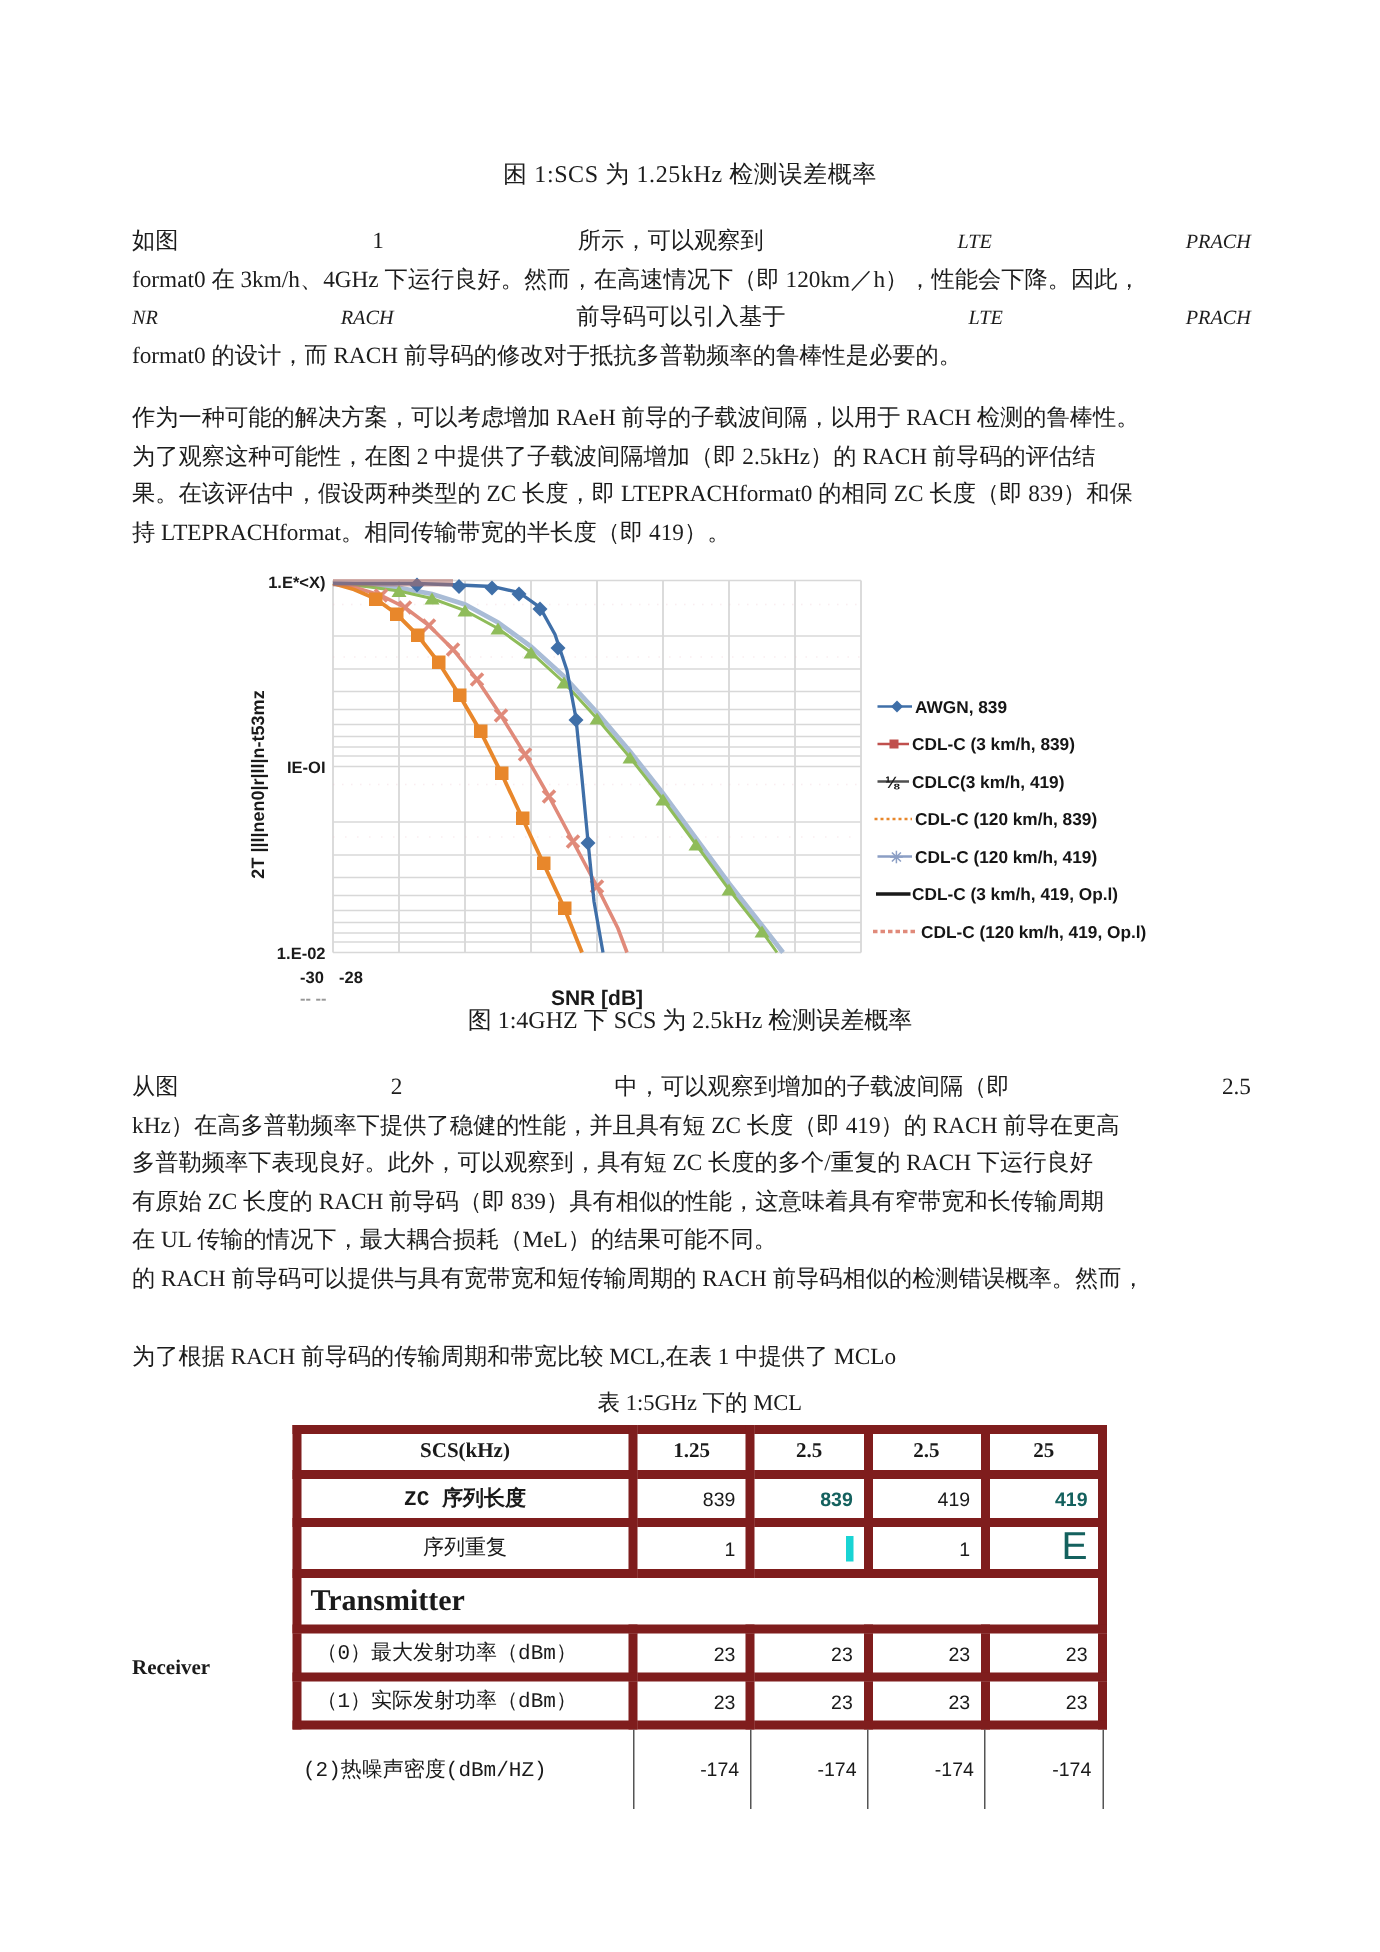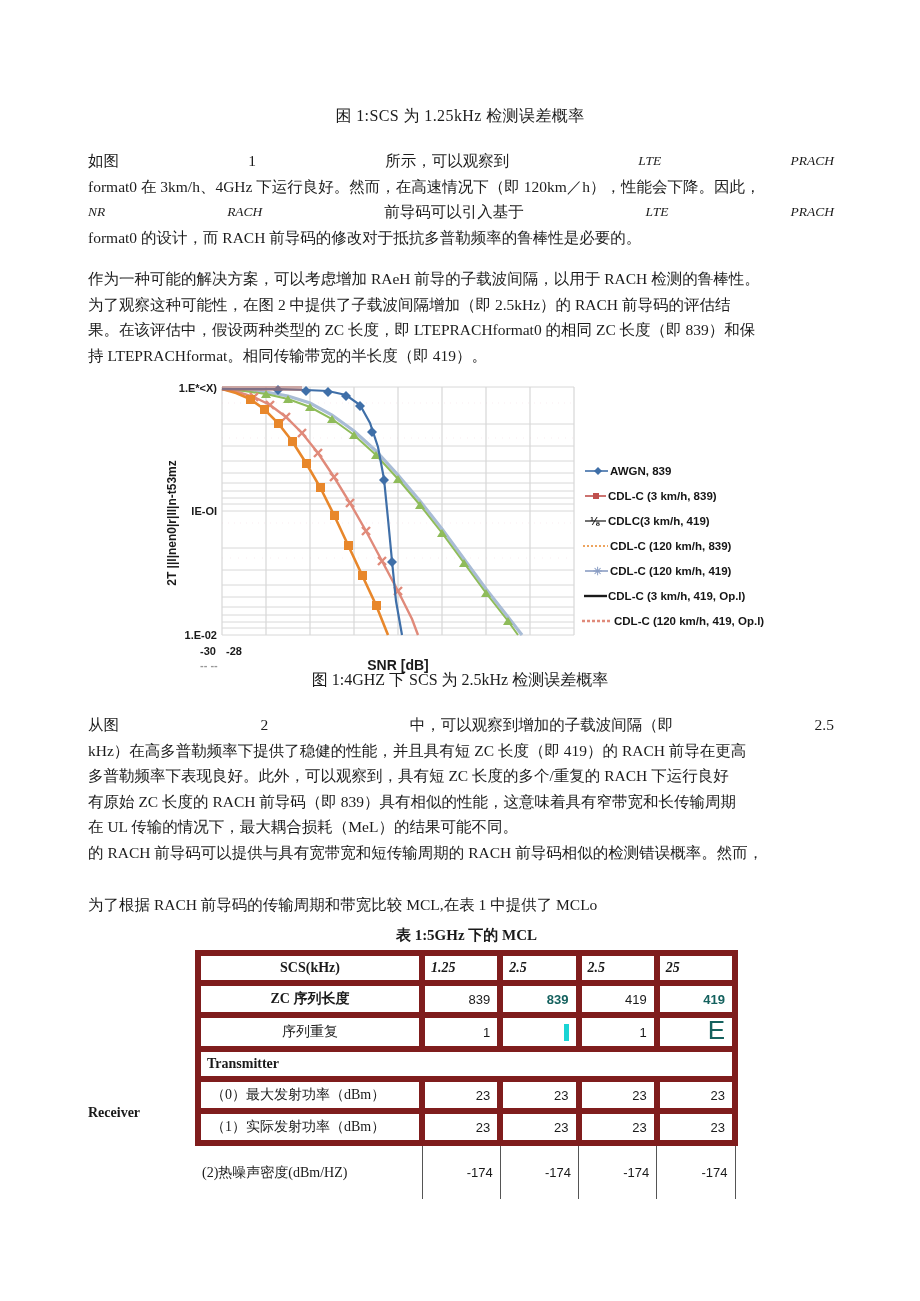--- a/index.html
+++ b/index.html
@@ -73,21 +73,21 @@
     color: #1c1c1c;
   }
 
   
   .tbl-title {
     position: absolute;
     left: 195px;
     top: 926px;
     width: 543px;
     text-align: center;
-    font-weight: bold;
+    font-weight: normal;
     font-size: 15px;
     color: #1a1a1a;
   }
   .mcl-table {
     position: absolute;
     left: 195px;
     top: 950px;
     width: 543px;
     border-collapse: collapse;
     font-family: "Liberation Sans", "DejaVu Sans", sans-serif;
@@ -101,42 +101,41 @@
     box-sizing: border-box;
   }
   .mcl-table td.lbl {
     text-align: center;
     font-weight: bold;
     font-family: "Liberation Serif", "DejaVu Serif", serif;
     font-size: 14px;
   }
   .mcl-table td.lbl-cjk {
     text-align: center;
-    font-family: Liberation Serif, serif;
+    font-family: Liberation Mono, monospace;
     font-size: 14px;
     font-weight: normal;
   }
   .mcl-table td.lbl-cjk.b { font-weight: bold; }
   .mcl-table td.hdr {
-    text-align: left;
+    text-align: center;
     font-weight: bold;
     font-family: "Liberation Serif", "DejaVu Serif", serif;
     font-size: 14px;
-    font-style: italic;
   }
   .mcl-table td.num {
     text-align: right;
     padding-right: 7px;
   }
   .mcl-table td.teal { color: #14615e; font-weight: bold; }
   .mcl-table td.sect {
     text-align: left;
     font-weight: bold;
     font-family: "Liberation Serif", "DejaVu Serif", serif;
-    font-size: 14px;
+    font-size: 20px;
     padding-left: 6px;
   }
   .mcl-table tr.lastrow td {
     border: none;
     border-left: 1px solid #555;
     height: 56px;
     vertical-align: middle;
   }
   .mcl-table tr.lastrow td:first-child { border-left: none; }
   .mcl-table tr.lastrow td.edge { border-right: 1px solid #555; }

